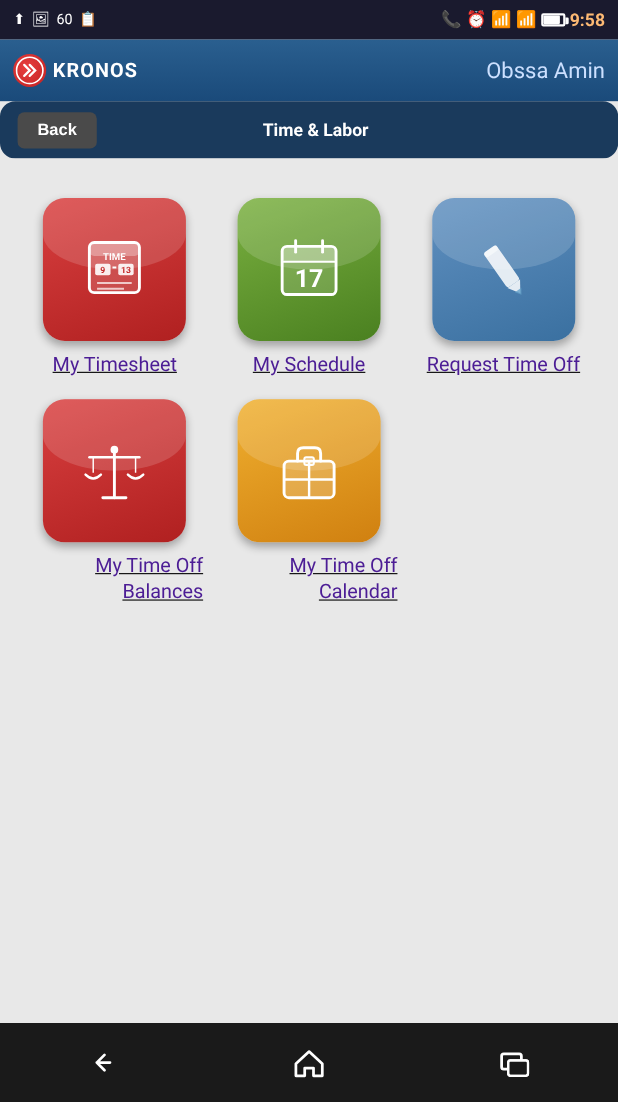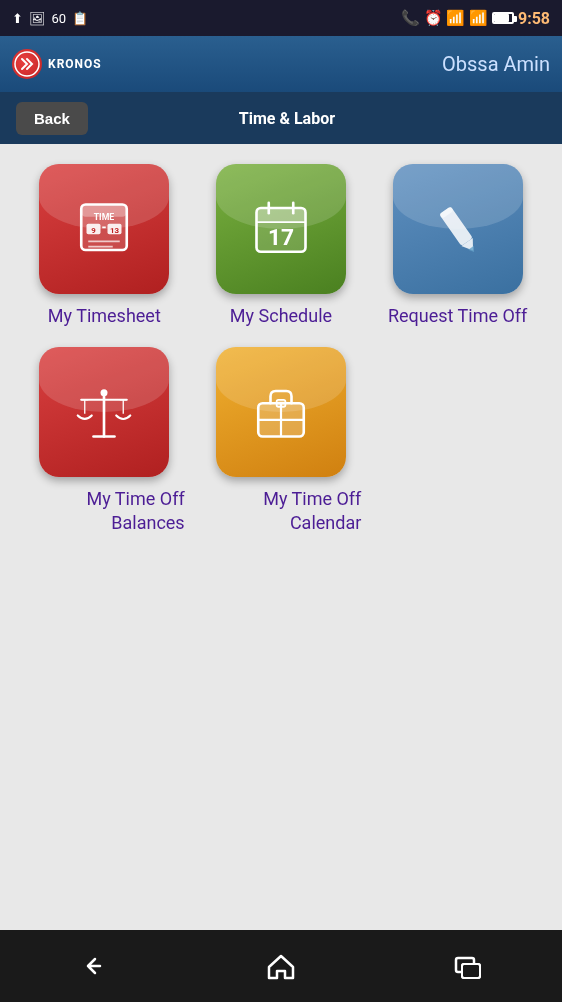--- a/index.html
+++ b/index.html
@@ -92,38 +92,39 @@
       display: flex;
       align-items: center;
       justify-content: center;
       font-size: 10px;
       color: white;
       font-weight: bold;
       overflow: hidden;
     }
     .kronos-text {
       color: white;
-      font-size: 12px;
+      font-size: 18px;
       font-weight: bold;
       letter-spacing: 1px;
     }
     .user-name {
       color: #cce0ff;
       font-size: 20px;
       margin-left: auto;
     }
 
     
     .nav-bar {
       background: #1a3a5c;
       height: 52px;
       display: flex;
       align-items: center;
       padding: 0 16px;
       flex-shrink: 0;
+      border-radius: 14px;
     }
     .back-button {
       background: #4a4a4a;
       color: white;
       border: none;
       border-radius: 6px;
       padding: 8px 18px;
       font-size: 15px;
       font-weight: bold;
       cursor: pointer;
@@ -134,21 +135,22 @@
       font-weight: bold;
       flex: 1;
       text-align: center;
       margin-right: 60px;
     }
 
     
     .main-content {
       flex: 1;
       background: #e8e8e8;
-      padding: 20px 24px;
+      padding: 36px 24px;
+      text-decoration: underline;
     }
 
     .grid {
       display: grid;
       grid-template-columns: repeat(3, 1fr);
       gap: 20px 16px;
     }
 
     .grid-item {
       display: flex;

